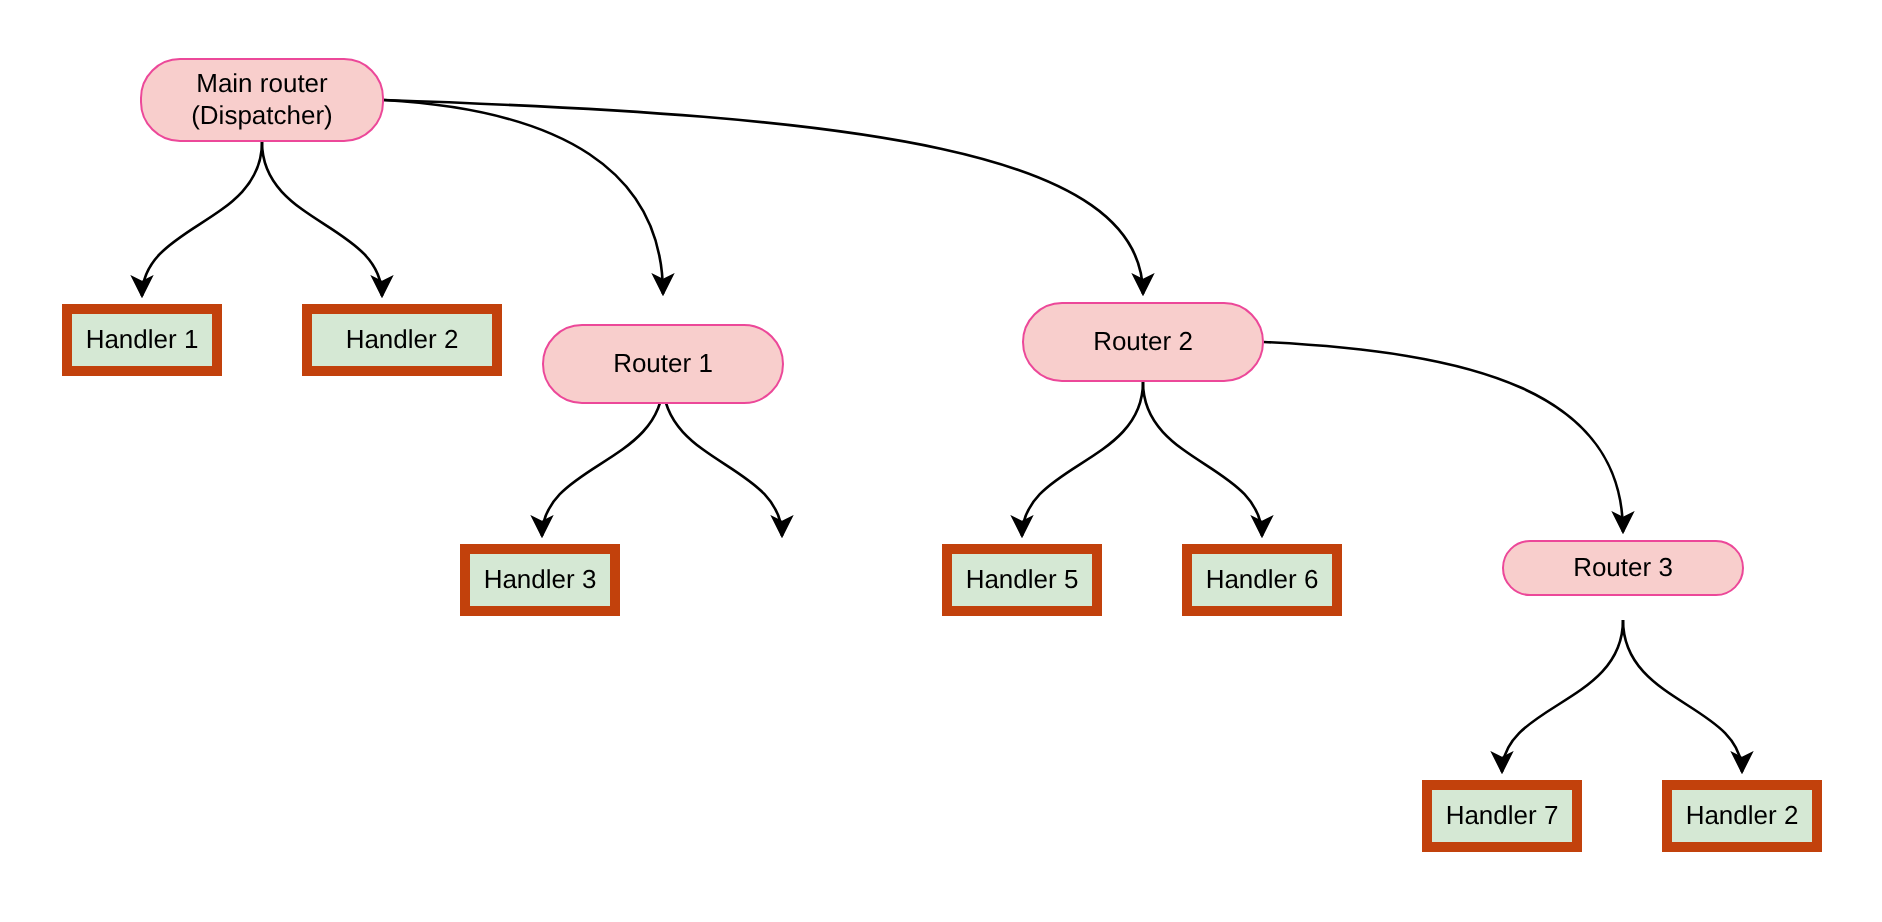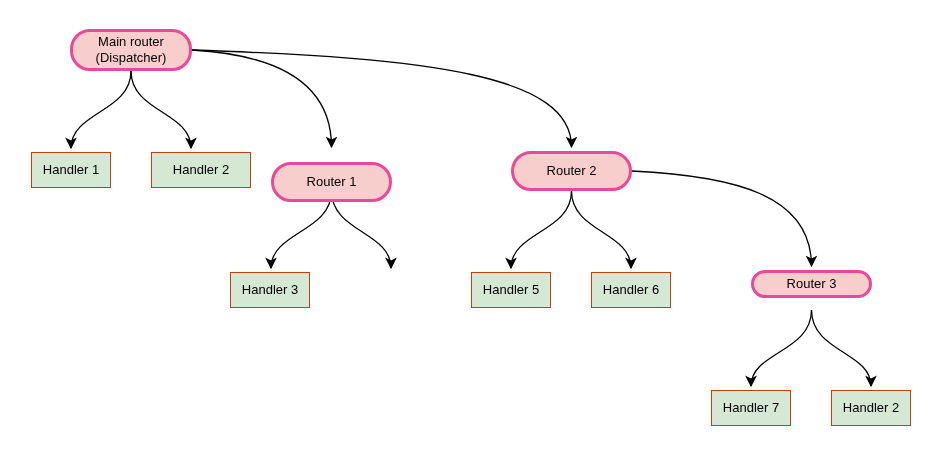--- a/index.html
+++ b/index.html
@@ -32,26 +32,26 @@
     align-items: center;
     justify-content: center;
     text-align: center;
     font-size: 13px;
     color: #000000;
     white-space: pre-line;
     line-height: 1.25;
   }
   .node.router {
     background: #f8cecc;
-    border: 3px solid #ec4899;
+    border: 1px solid #ec4899;
     border-radius: 20px;
   }
   .node.handler {
     background: #d5e8d4;
-    border: 1px solid #c2410c;
+    border: 5px solid #c2410c;
     border-radius: 0;
   }
 </style>
 </head>
 <body>
 
 <div class="canvas">
 
   <svg class="edges-layer" width="941" height="461" viewBox="0 0 941 461">
     <defs>

